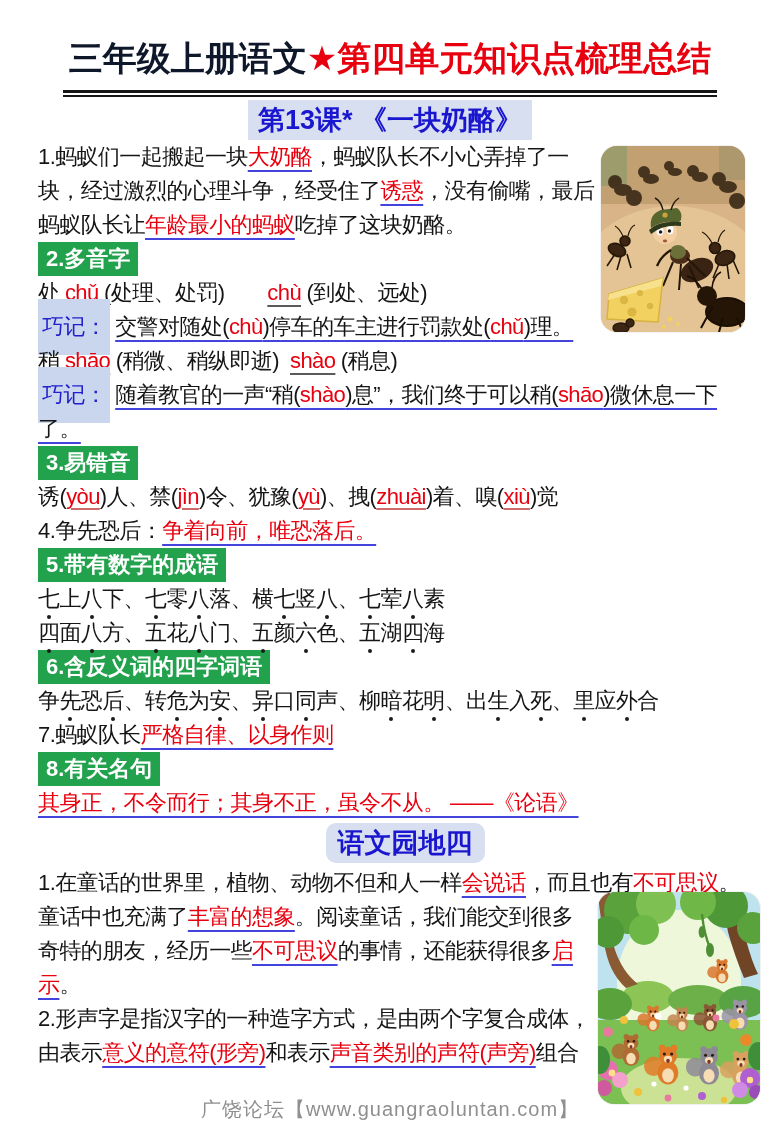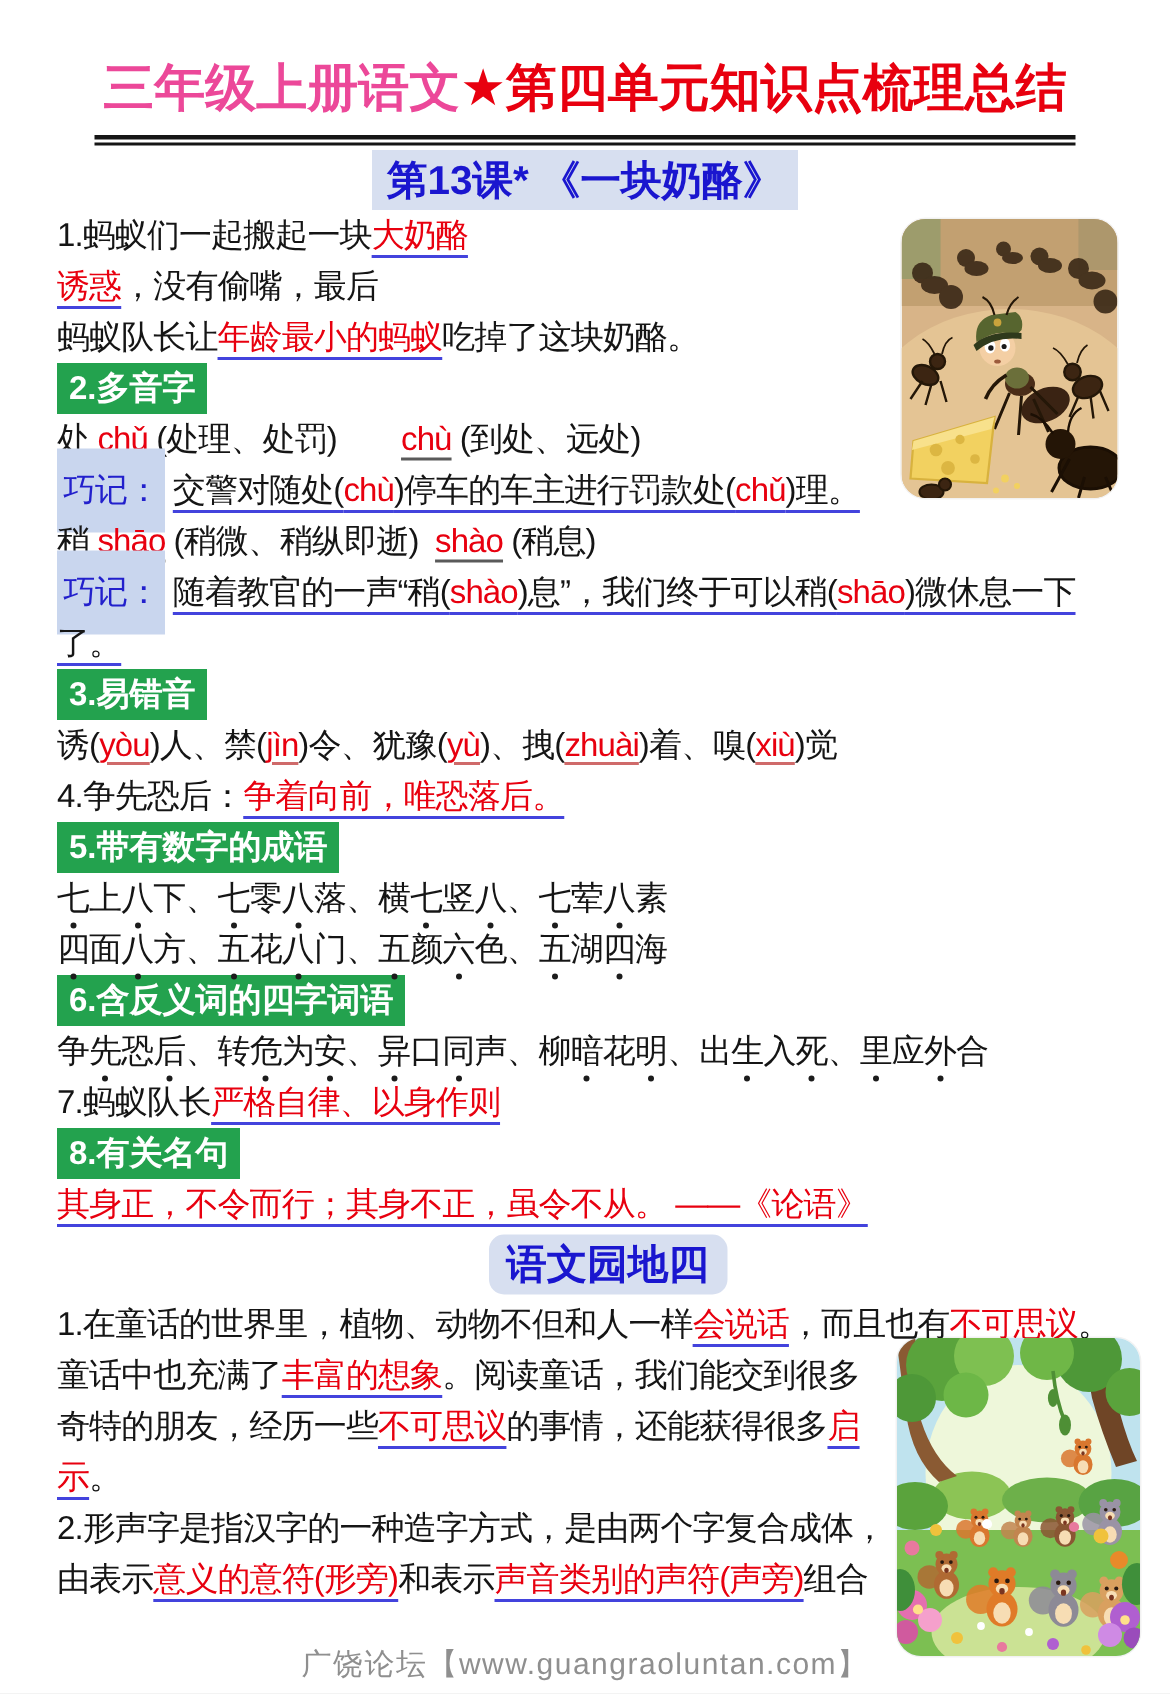--- a/index.html
+++ b/index.html
@@ -8,21 +8,21 @@
     background:#ffffff;overflow:hidden;
     font-family:"Liberation Sans","DejaVu Sans",sans-serif;
   }
   
   .title-row{position:absolute;top:34px;left:0;width:100%;text-align:center;}
   .title-wrap{
     display:inline-block;font-size:34px;font-weight:bold;letter-spacing:0;
     padding:2px 6px 8px;border-bottom:3px solid #161616;position:relative;white-space:nowrap;
   }
   .title-wrap::after{content:"";position:absolute;left:0;right:0;bottom:-7px;height:2px;background:#161616;}
-  .title-black{color:#ec4899;}
+  .title-black{color:#0f172a;}
   .title-red{color:#e8000f;}
   
   .lesson-row{position:absolute;top:100px;left:0;width:100%;text-align:center;}
   .lesson-heading{
     display:inline-block;font-size:27px;font-weight:bold;color:#1a16cf;
     background:#d7dff0;padding:2px 10px;white-space:nowrap;
   }
   
   .content{position:absolute;left:38px;top:140px;width:734px;}
   .row{
@@ -67,22 +67,22 @@
 
   <div class="title-row">
     <span class="title-wrap"><span class="title-black">三年级上册语文</span><span class="title-red">★</span><span class="title-red">第四单元知识点梳理总结</span></span>
   </div>
 
   <div class="lesson-row">
     <span class="lesson-heading">第13课* 《一块奶酪》</span>
   </div>
 
   <div class="content">
-      <div class="row"><span class="seg-b">1.蚂蚁们一起搬起一块</span><span class="seg-ru">大奶酪</span></div>
-      <div class="row"><span class="seg-ru">诱惑</span><span class="seg-b">，没有偷嘴，最后</span></div>
+      <div class="row"><span class="seg-b">1.蚂蚁们一起搬起一块</span><span class="seg-ru">大奶酪</span><span class="seg-b">，蚂蚁队长不小心弄掉了一</span></div>
+      <div class="row"><span class="seg-b">块，经过激烈的心理斗争，经受住了</span><span class="seg-ru">诱惑</span><span class="seg-b">，没有偷嘴，最后</span></div>
       <div class="row"><span class="seg-b">蚂蚁队长让</span><span class="seg-ru">年龄最小的蚂蚁</span><span class="seg-b">吃掉了这块奶酪。</span></div>
       <div class="row"><span class="badge">2.多音字</span></div>
       <div class="row"><span class="seg-b">处 </span><span class="seg-py">chǔ</span><span class="seg-b"> (处理、处罚)　　</span><span class="seg-py">chù</span><span class="seg-b"> (到处、远处)</span></div>
       <div class="row"><span class="seg-qj">巧记：</span><span class="seg-ub">交警对随处(</span><span class="seg-ur">chù</span><span class="seg-ub">)停车的车主进行罚款处(</span><span class="seg-ur">chǔ</span><span class="seg-ub">)理。</span></div>
       <div class="row"><span class="seg-b">稍 </span><span class="seg-py">shāo</span><span class="seg-b"> (稍微、稍纵即逝)  </span><span class="seg-py">shào</span><span class="seg-b"> (稍息)</span></div>
       <div class="row"><span class="seg-qj">巧记：</span><span class="seg-ub">随着教官的一声“稍(</span><span class="seg-ur">shào</span><span class="seg-ub">)息”，我们终于可以稍(</span><span class="seg-ur">shāo</span><span class="seg-ub">)微休息一下</span></div>
       <div class="row"><span class="seg-ub">了。</span></div>
       <div class="row"><span class="badge">3.易错音</span></div>
       <div class="row"><span class="seg-b">诱(</span><span class="seg-pyr">yòu</span><span class="seg-b">)人、禁(</span><span class="seg-pyr">jìn</span><span class="seg-b">)令、犹豫(</span><span class="seg-pyr">yù</span><span class="seg-b">)、拽(</span><span class="seg-pyr">zhuài</span><span class="seg-b">)着、嗅(</span><span class="seg-pyr">xiù</span><span class="seg-b">)觉</span></div>
       <div class="row"><span class="seg-b">4.争先恐后：</span><span class="seg-ru">争着向前，唯恐落后。</span></div>

